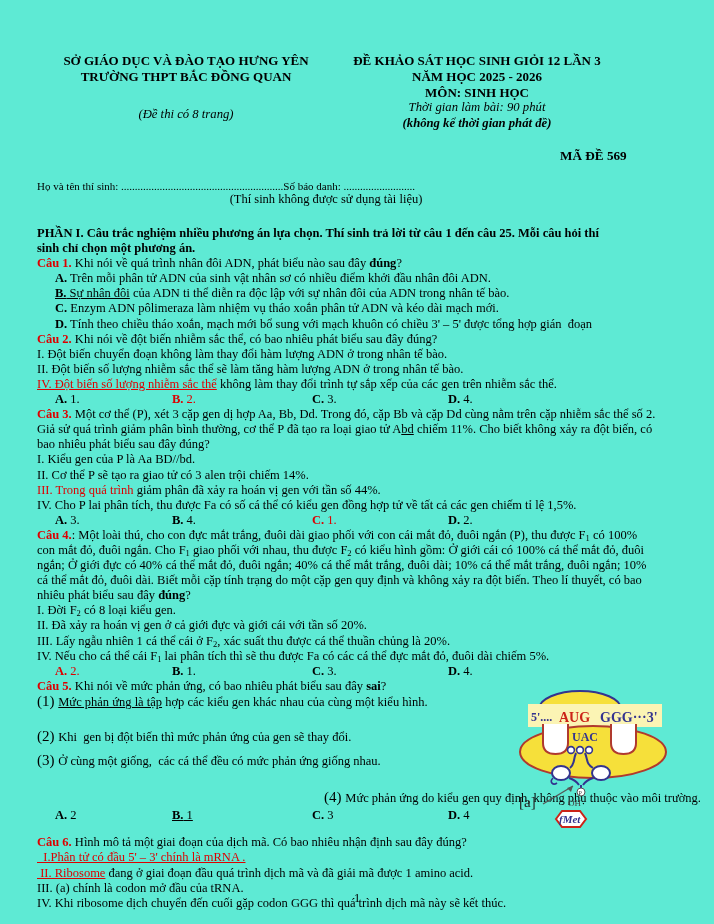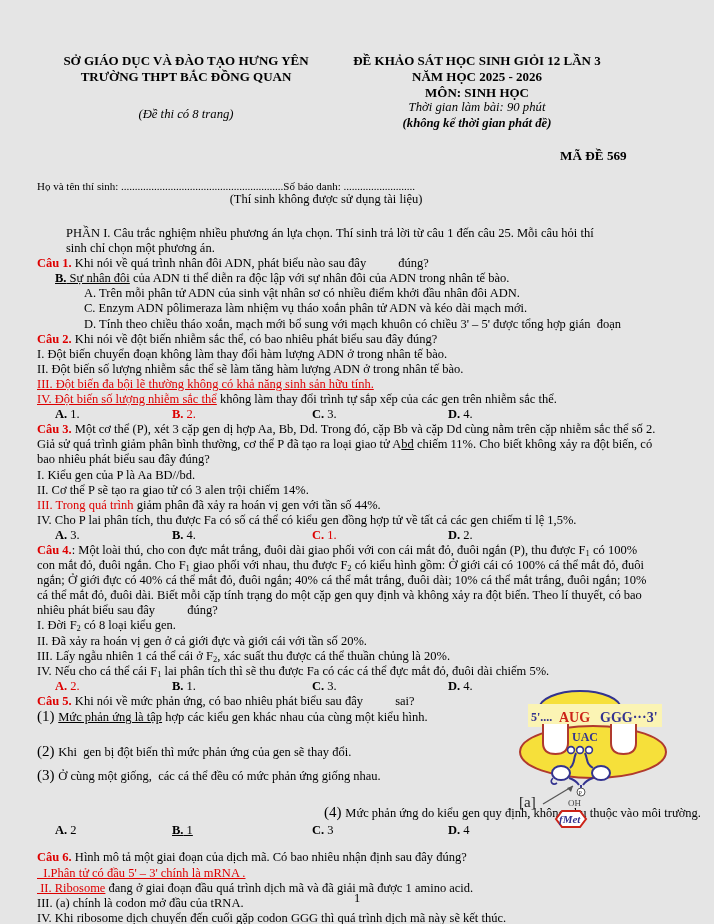--- a/index.html
+++ b/index.html
@@ -1,32 +1,32 @@
 <!DOCTYPE html>
 <html><head>
 <meta charset="utf-8">
 <style>
   html,body{margin:0;padding:0;background:#fff;}
-  .page{position:relative;width:714px;height:924px;background:#e5e5e5;overflow:hidden;
+  .page{position:relative;width:714px;height:924px;background:#5eead4;overflow:hidden;
         font-family:"Liberation Serif","DejaVu Serif",serif;color:#000;font-size:12.5px;}
   
   .hdr-left{position:absolute;left:36px;top:53px;width:300px;text-align:center;font-weight:700;font-size:13px;line-height:16px;}
   .hdr-right{position:absolute;left:352px;top:53px;width:250px;text-align:center;font-size:12.7px;line-height:15.8px;}
   .hdr-right .b{font-weight:700;font-size:13px;}
   .hdr-note-left{position:absolute;left:36px;top:107px;width:300px;text-align:center;font-style:italic;font-size:12.7px;}
   .it{font-style:italic;}
   .bi{font-style:italic;font-weight:700;}
   .exam-code{position:absolute;left:560px;top:148px;font-weight:700;font-size:13.2px;}
   .cand{position:absolute;left:37px;top:180px;width:640px;white-space:nowrap;font-size:11px;font-family:Liberation Serif, serif;}
   .cand-note{position:absolute;left:0;top:192px;width:652px;text-align:center;font-size:12.5px;}
   
   #content{position:absolute;left:37px;top:226px;width:664px;line-height:15.1px;}
   .tl{white-space:pre;height:15.1px;overflow:visible;}
   .s-lbl{color:#dd0000;font-weight:700;}
-  .s-b{font-weight:400;margin-left:29px;}
+  .s-b{font-weight:700;}
   .s-bu{font-weight:700;text-decoration:underline;}
   .s-u{text-decoration:underline;}
   .s-r{color:#dd0000;}
   .s-ru{color:#dd0000;text-decoration:underline;}
   .s-sub{font-size:8.5px;vertical-align:-2px;}
   .s-bp{font-size:15px;}
   .opts{position:relative;height:15.1px;}
   .opt{position:absolute;top:0;white-space:pre;text-align:center;}
   .opt-a{left:18px;} .opt-b{left:135px;} .opt-c{left:275px;} .opt-d{left:411px;}
   .ok{font-weight:700;}
@@ -57,28 +57,27 @@
 
   <div class="exam-code">MÃ ĐỀ 569</div>
 
   <div class="cand"><span>Họ và tên thí sinh: </span><span>...........................................................</span><span>Số báo danh: </span><span>..........................</span></div>
   <div class="cand-note">(Thí sinh  không được sử dụng tài liệu)</div>
 
   <div id="content">
       <div class="tl"><span class="s-b">PHẦN I. Câu trắc nghiệm nhiều phương án lựa chọn. Thí sinh trả lời từ câu 1 đến câu 25. Mỗi câu hỏi thí</span></div>
       <div class="tl"><span class="s-b">sinh chỉ chọn một phương án.</span></div>
       <div class="tl"><span class="s-lbl">Câu 1.</span><span> Khi nói về quá trình nhân đôi ADN, phát biểu nào sau đây </span><span class="s-b">đúng</span><span>?</span></div>
+      <div class="tl" style="padding-left: 18px;"><span class="s-b">A.</span><span> Trên mỗi phân tử ADN của sinh vật nhân sơ có nhiều điểm khởi đầu nhân đôi ADN.</span></div>
       <div class="tl" style="padding-left: 18px;"><span class="s-bu">B.</span><span class="s-u"> Sự nhân đôi</span><span> của ADN ti thể diễn ra độc lập với sự nhân đôi của ADN trong nhân tế bào.</span></div>
-      <div class="tl" style="padding-left: 18px;"><span class="s-b">A.</span><span> Trên mỗi phân tử ADN của sinh vật nhân sơ có nhiều điểm khởi đầu nhân đôi ADN.</span></div>
       <div class="tl" style="padding-left: 18px;"><span class="s-b">C.</span><span> Enzym ADN pôlimeraza làm nhiệm vụ tháo xoắn phân tử ADN và kéo dài mạch mới.</span></div>
       <div class="tl" style="padding-left: 18px;"><span class="s-b">D.</span><span> Tính theo chiều tháo xoắn, mạch mới bổ sung với mạch khuôn có chiều 3' – 5' được tổng hợp gián  đoạn</span></div>
       <div class="tl"><span class="s-lbl">Câu 2.</span><span> Khi nói về đột biến nhiễm sắc thể, có bao nhiêu phát biểu sau đây đúng?</span></div>
       <div class="tl"><span>I. Đột biến chuyển đoạn không làm thay đổi hàm lượng ADN ở trong nhân tế bào.</span></div>
       <div class="tl"><span>II. Đột biến số lượng nhiễm sắc thể sẽ làm tăng hàm lượng ADN ở trong nhân tế bào.</span></div>
-      <div class="tl"><span class="s-ru">III. Đột biến đa bội lẽ thường không có khả năng sinh sản hữu tính.</span></div>
       <div class="tl"><span class="s-ru">IV. Đột biến số lượng nhiễm sắc thể</span><span> không làm thay đổi trình tự sắp xếp của các gen trên nhiễm sắc thể.</span></div>
       <div class="opts">
         <span class="opt opt-a"><span class="ok">A.</span><span class="ov"> 1.</span></span>
         <span class="opt opt-b o-red"><span class="ok">B.</span><span class="ov"> 2.</span></span>
         <span class="opt opt-c"><span class="ok">C.</span><span class="ov"> 3.</span></span>
         <span class="opt opt-d"><span class="ok">D.</span><span class="ov"> 4.</span></span>
       </div>
       <div class="tl"><span class="s-lbl">Câu 3.</span><span> Một cơ thể (P), xét 3 cặp gen dị hợp Aa, Bb, Dd. Trong đó, cặp Bb và cặp Dd cùng nằm trên cặp nhiễm sắc thể số 2.</span></div>
       <div class="tl"><span>Giả sử quá trình giảm phân bình thường, cơ thể P đã tạo ra loại giao tử A</span><span class="s-u">bd</span><span> chiếm 11%. Cho biết không xảy ra đột biến, có</span></div>
       <div class="tl"><span>bao nhiêu phát biểu sau đây đúng?</span></div>

